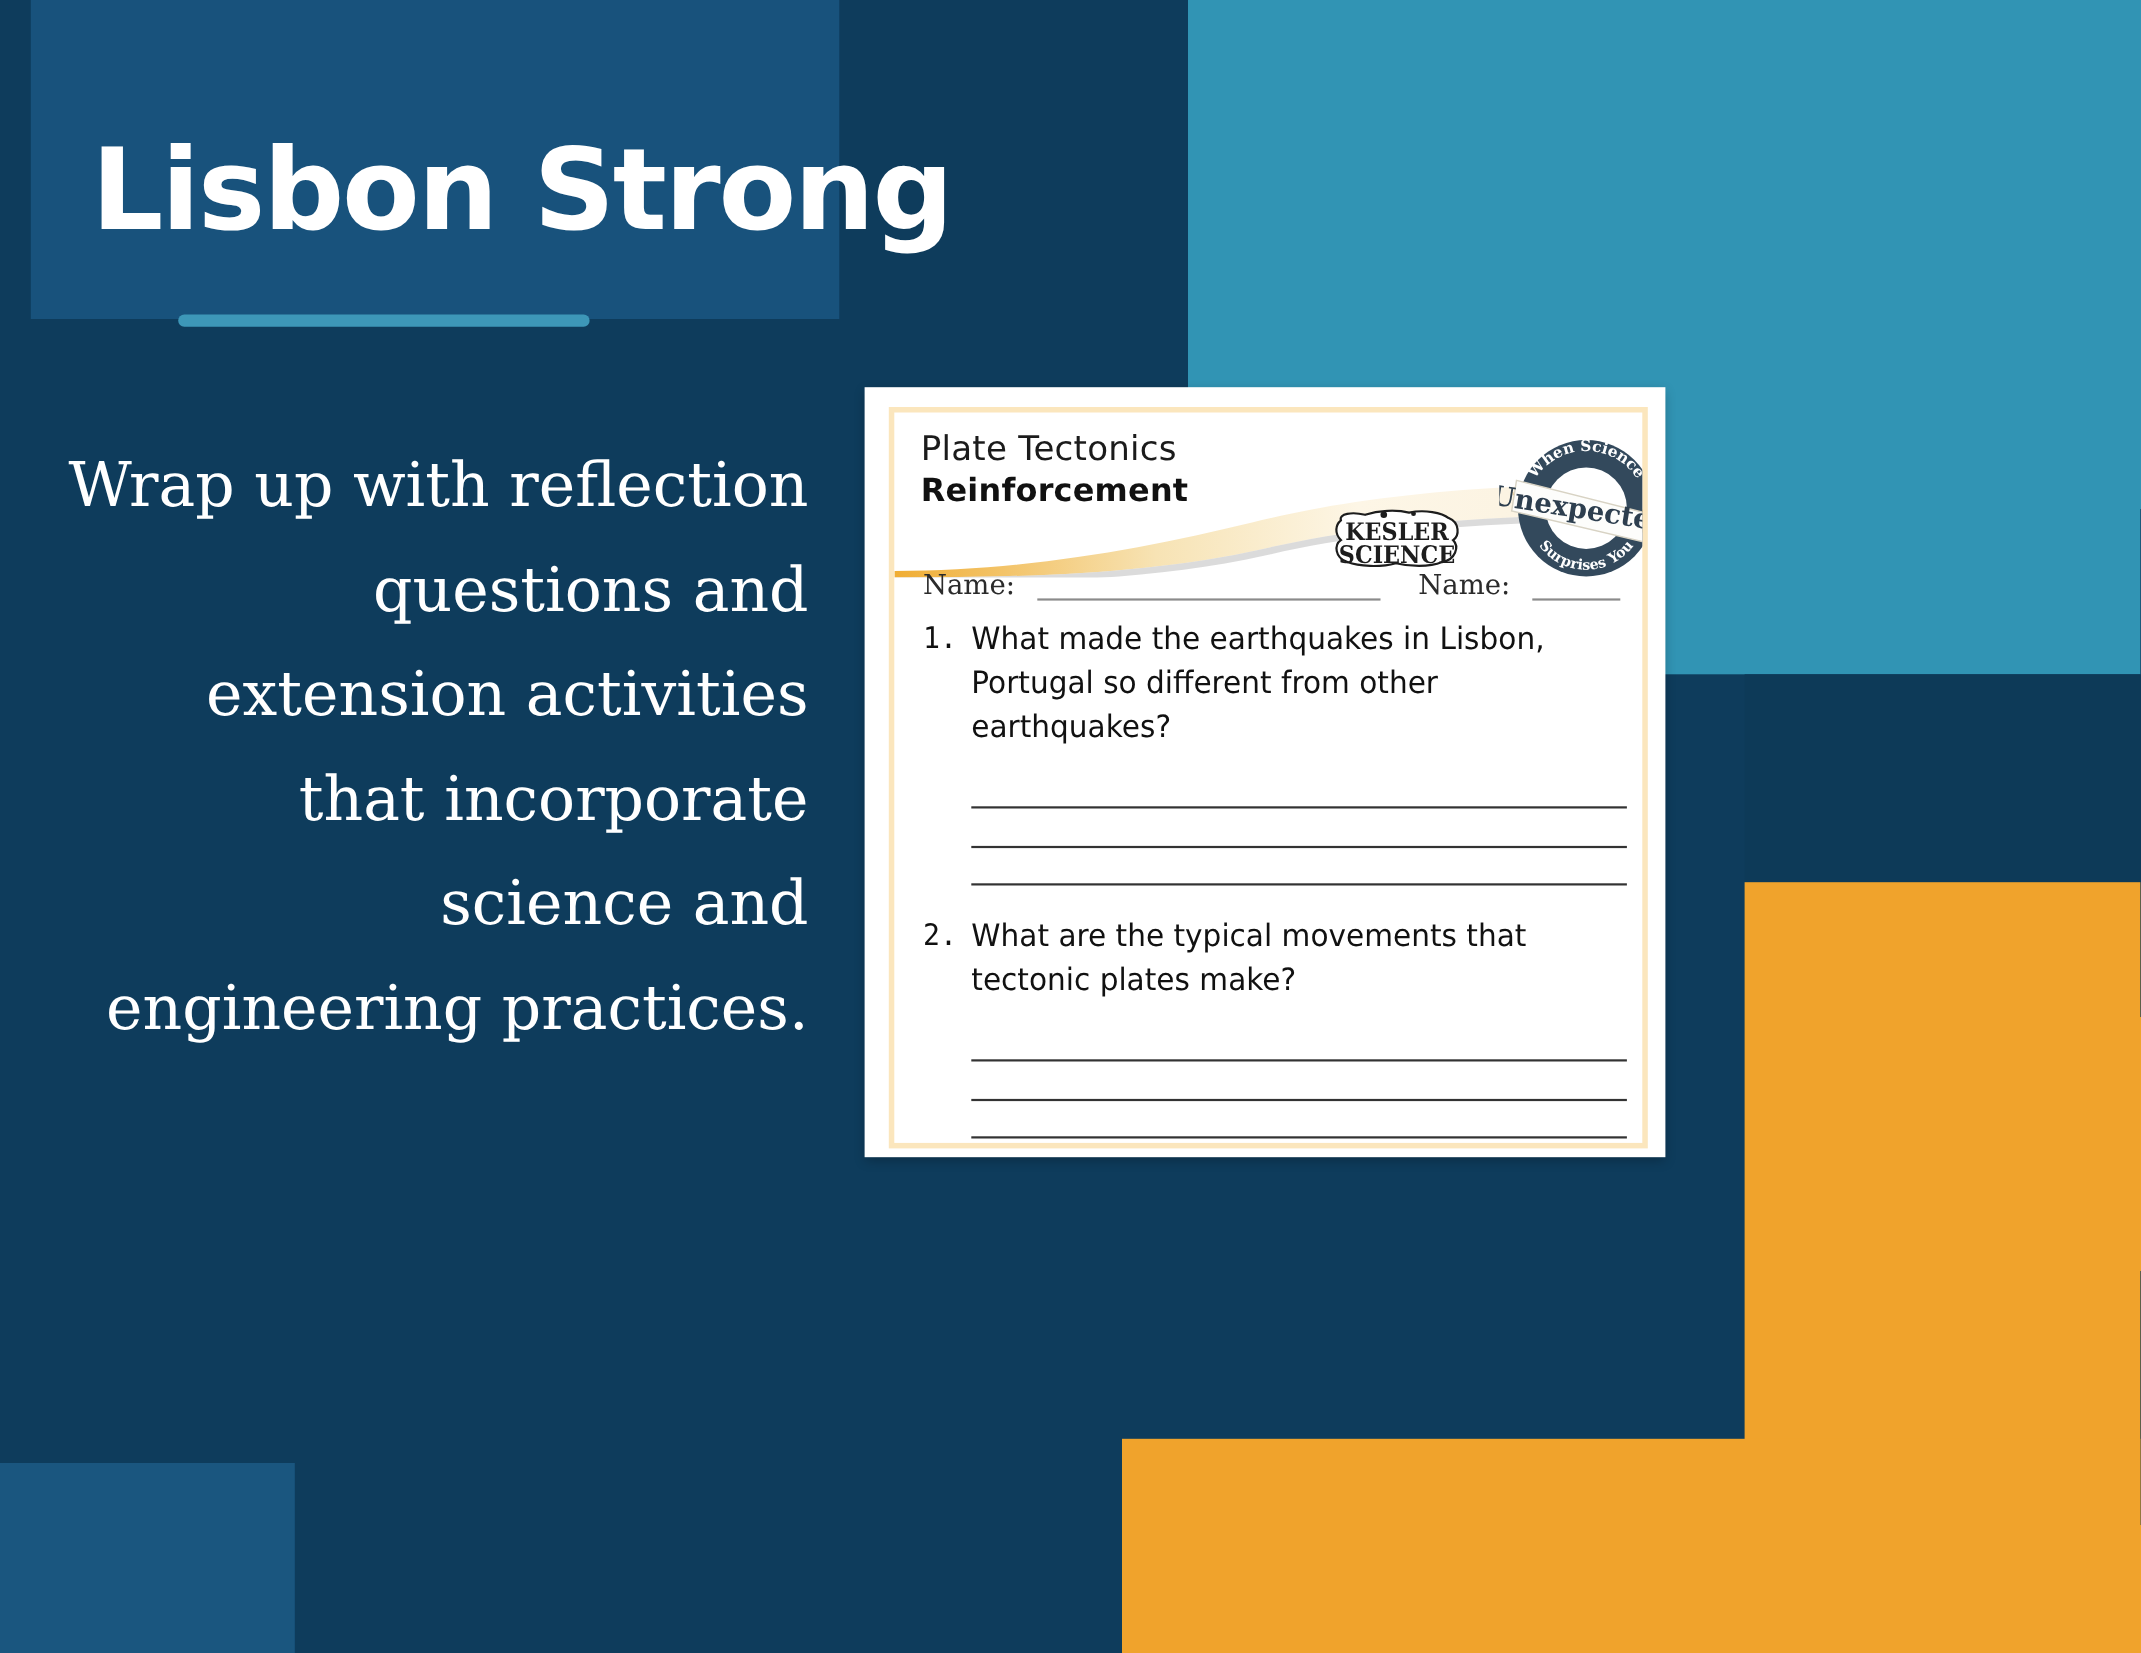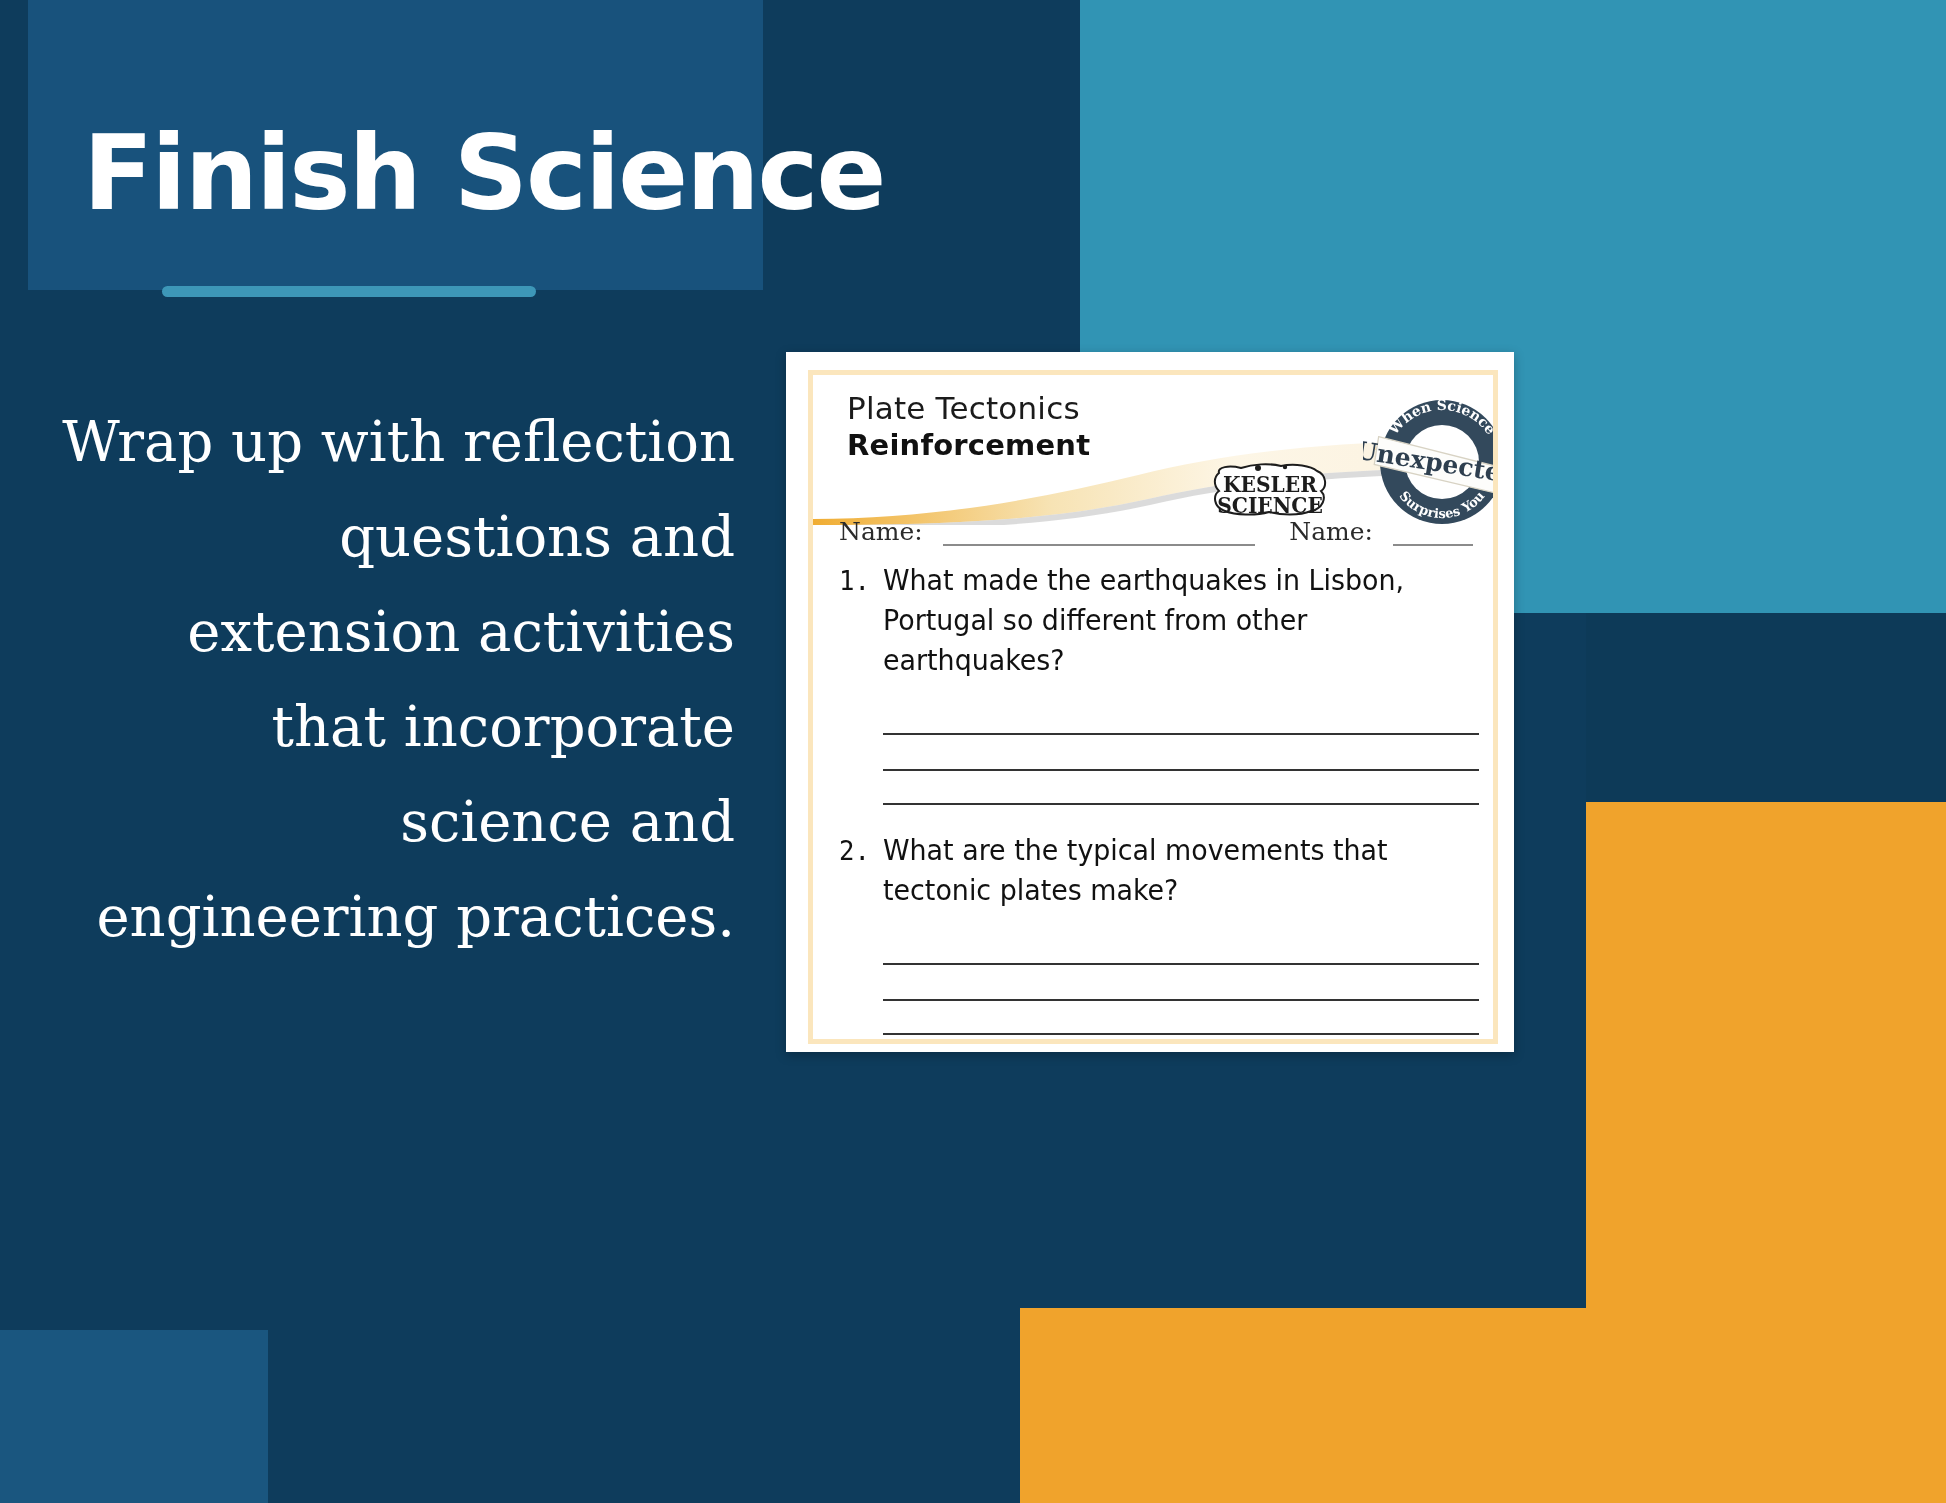--- a/index.html
+++ b/index.html
@@ -59,21 +59,21 @@
     box-shadow:0 3px 10px rgba(0,0,0,.25);
     overflow:visible;
   }
   .ws-inner{
     position:absolute;left:22px;top:18px;right:16px;bottom:8px;
     background:#ffffff;
     border:5px solid #fbe6bd;
     box-sizing:border-box;
     overflow:hidden;
   }
-  .ws-pad{position:absolute;inset:0;padding:14px 22px 0 34px;box-sizing:border-box;}
+  .ws-pad{position:absolute;inset:0;padding:14px 22px 0 24px;box-sizing:border-box;}
 
   .ws-title{
     font-family:"DejaVu Sans",sans-serif;
     font-size:31px;color:#1b1b1b;line-height:38px;
     letter-spacing:.2px;
   }
   .ws-sub{
     font-family:"DejaVu Sans",sans-serif;
     font-weight:bold;
     font-size:29px;color:#111;line-height:36px;
@@ -134,21 +134,21 @@
 <body>
 
 <div class="bg-base"></div>
 <div class="bg-teal"></div>
 <div class="bg-navy-right"></div>
 <div class="bg-orange"></div>
 <div class="bg-orange-wide"></div>
 <div class="bg-blue-bl"></div>
 
 <div class="title-block">
-  <div class="title-text">Finish Science</div>
+  <div class="title-text">Lisbon Strong</div>
 </div>
 <div class="title-rule"></div>
 
 <div class="body-text">Wrap up with reflection questions and extension activities that incorporate science and engineering practices.</div>
 
 <div class="worksheet">
   <div class="ws-inner">
     <div class="ws-pad">
 
       <div class="ws-title">Plate Tectonics</div>

